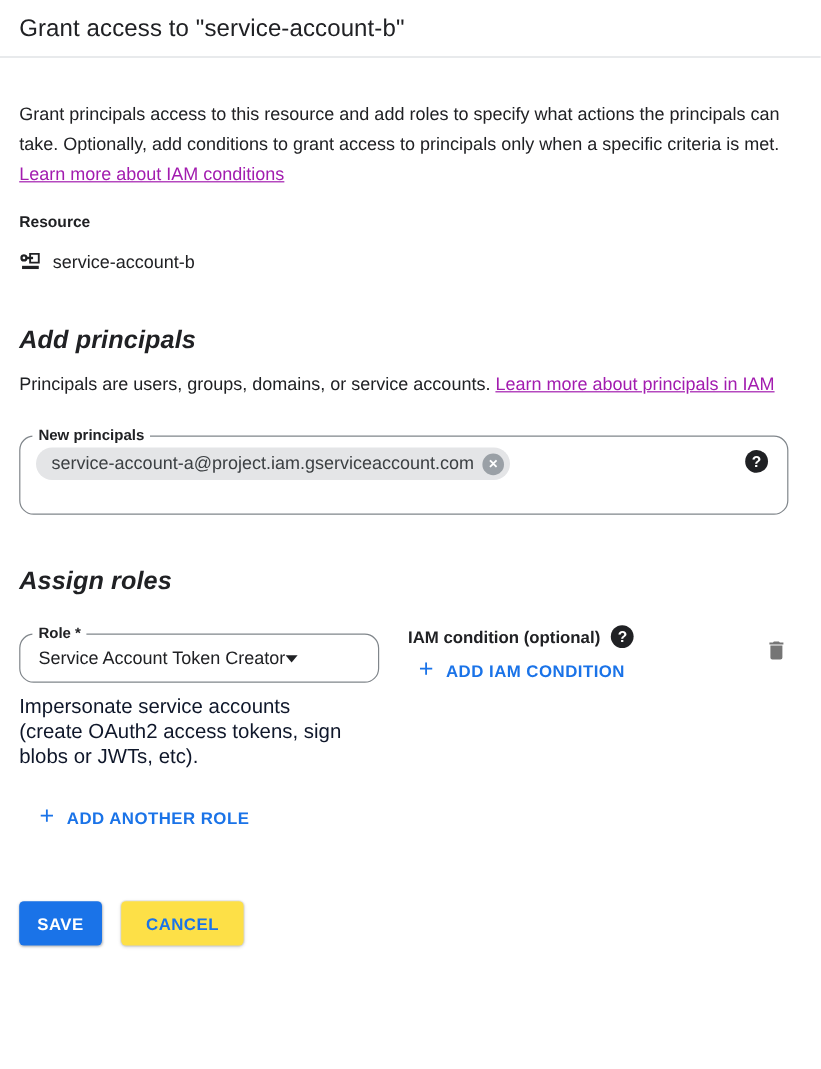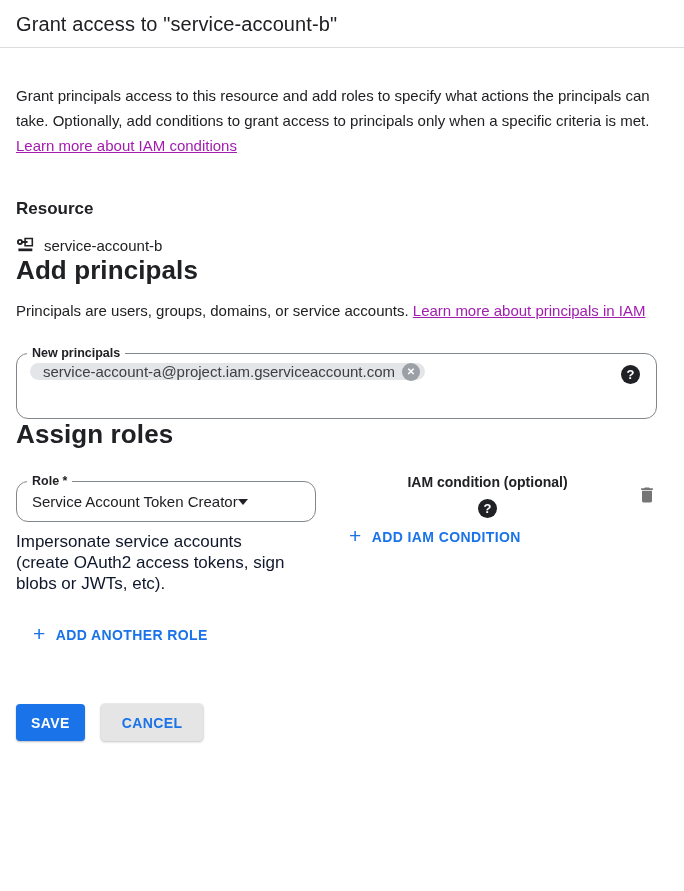--- a/index.html
+++ b/index.html
@@ -16,38 +16,38 @@
   .titlebar h1 {
     font-size: 20px; font-weight: 400; color: #202124; line-height: 27px;
     letter-spacing: .1px;
   }
   .divider { height: 1px; background: #dadce0; width: 684px; }
 
   .content { padding: 0 27px 0 16px; }
 
   .intro { margin-top: 35px; font-size: 15px; line-height: 25px; color: #202124; }
 
-  .resource-heading { margin-top: 41px; font-size: 17px; font-weight: 700; color: #202124; }
+  .resource-heading { margin-top: 19px; font-size: 13px; font-weight: 700; color: #202124; }
   .resource-row { margin-top: 17px; display: flex; align-items: center; gap: 9px; font-size: 15px; color: #202124; }
   .resource-row svg { display: block; }
 
-  .section-heading { font-size: 26px; font-weight: 700; color: #202124; letter-spacing: .1px; }
+  .section-heading { margin-top: 44px; font-size: 21px; font-weight: 700; color: #202124; letter-spacing: .1px; font-style: italic; }
   .section-text { margin-top: 12px; font-size: 15px; line-height: 25px; color: #202124; }
 
   .outlined-field { position: relative; border: 1px solid #80868b; border-radius: 12px; background: #fff; }
   .field-label {
     position: absolute; top: -9px; left: 10px; background: #fff;
     padding: 0 5px; font-size: 12.5px; font-weight: 700; color: #202124; line-height: 17px;
     white-space: nowrap;
   }
   .principals-field { margin-top: 30px; height: 66px; }
   .chip {
     position: absolute; left: 13px; top: 9px;
     display: inline-flex; align-items: center; gap: 7px;
-    background: #e4e5e7; border-radius: 14px; height: 17px;
+    background: #e4e5e7; border-radius: 14px; height: 27px;
     padding: 0 5px 0 13px; font-size: 15px; color: #3c4043; cursor: default;
   }
   .chip-close {
     width: 18px; height: 18px; border-radius: 50%; background: #9aa0a6;
     color: #fff; font-size: 10px; font-weight: 700;
     display: inline-flex; align-items: center; justify-content: center; cursor: pointer;
   }
   .help-badge {
     width: 19px; height: 19px; border-radius: 50%; background: #202124;
     color: #fff; font-size: 13px; font-weight: 700;
@@ -64,21 +64,21 @@
   }
   .role-value { font-size: 15px; color: #202124; }
   .dropdown-arrow {
     width: 0; height: 0;
     border-left: 5px solid transparent; border-right: 5px solid transparent;
     border-top: 6px solid #202124;
   }
   .role-helper { margin: 9px 0 0 0; width: 280px; font-size: 17px; line-height: 21px; color: #0f172a; }
 
   .condition-col { margin-left: 24px; margin-top: -7px; flex: 1; }
-  .condition-header { display: flex; align-items: center; gap: 9px; font-size: 14px; font-weight: 700; color: #202124; flex-direction: column; }
+  .condition-header { display: flex; align-items: center; gap: 9px; font-size: 14px; font-weight: 700; color: #202124; }
   .text-button {
     display: inline-flex; align-items: center; gap: 10px;
     background: none; border: none; cursor: pointer;
     color: #1a73e8; font-family: inherit; font-size: 14px; font-weight: 700; letter-spacing: .4px;
   }
   .plus-glyph { font-size: 21px; font-weight: 400; line-height: 16px; position: relative; top: -1px; }
   .add-condition { margin: 11px 0 0 9px; }
   .delete-col { width: 22px; flex: none; margin-top: 4px; display: flex; justify-content: flex-end; }
   .delete-col svg { cursor: pointer; }
 
@@ -87,21 +87,21 @@
   .footer { display: flex; gap: 16px; margin-top: 58px; }
   .btn {
     font-family: inherit; font-size: 14px; font-weight: 700; letter-spacing: .4px;
     height: 37px; border-radius: 4px; cursor: pointer; border: none;
   }
   .btn-primary {
     background: #1a73e8; color: #fff; padding: 8px 15px;
     box-shadow: 0 1px 2px rgba(60,64,67,.35);
   }
   .btn-secondary {
-    background: #e5e5e5; color: #1a73e8; padding: 0 21px;
+    background: #fde047; color: #1a73e8; padding: 0 21px;
     box-shadow: 0 0 0 1px rgba(0,0,0,.06), 0 1px 3px rgba(0,0,0,.18);
   }
 </style>
 </head>
 <body>
 
 <div class="titlebar">
   <h1>Grant access to "service-account-b"</h1>
 </div>
 <div class="divider"></div>

